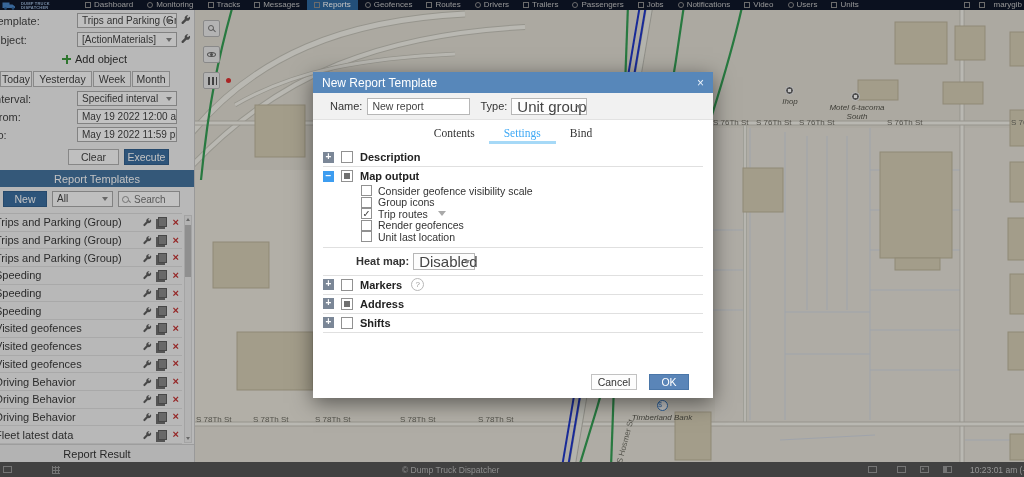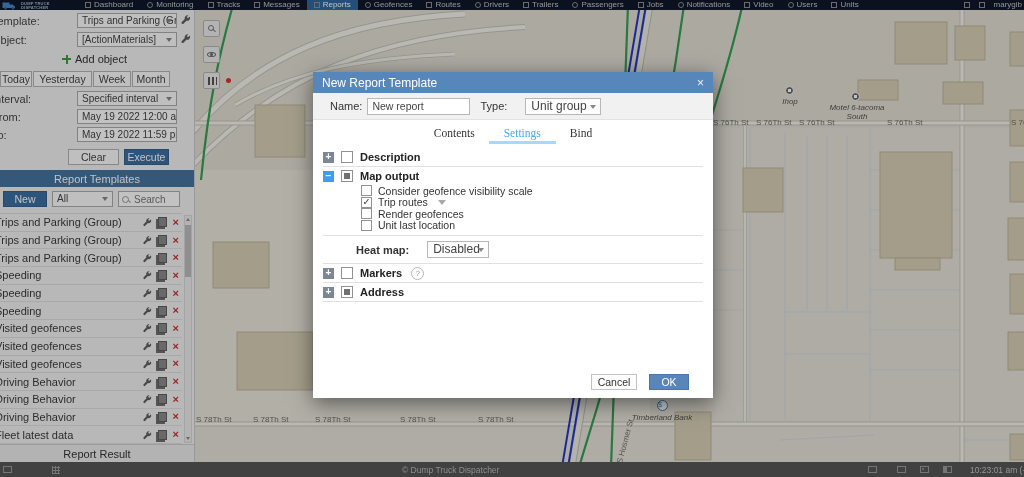--- a/index.html
+++ b/index.html
@@ -90,21 +90,21 @@
   .overlay{position:absolute;left:0;top:0;right:0;bottom:0;background:rgba(0,0,0,.24);z-index:40;}
   .modal{position:absolute;left:313px;top:72px;width:400px;height:326px;background:#fff;z-index:50;
     box-shadow:0 5px 20px rgba(0,0,0,.5);font-size:11px;color:#333;}
   .m-head{height:21px;background:#5787ba;color:#fff;display:flex;align-items:center;padding:0 9px;font-size:12px;}
   .m-close{margin-left:auto;font-size:12px;color:#eaf2fa;cursor:pointer;line-height:12px;}
   .m-form{height:27px;background:#f1f1f1;border-bottom:1px solid #e2e2e2;display:flex;align-items:center;padding:0 17px;box-sizing:border-box;}
   .m-form label{font-size:11px;color:#333;}
   .m-form input{width:93px;height:15px;border:1px solid #b7b7b7;font-size:10.5px;padding:0 4px;margin:0 10px 0 5px;
     color:#444;font-family:"Liberation Sans",sans-serif;box-sizing:content-box;}
   .msel{position:relative;height:17px;box-sizing:border-box;background:#fdfdfd;border:1px solid #b7b7b7;
-    font-size:12px;color:#444;line-height:15px;padding:0 14px 0 5px;margin-left:18px;white-space:nowrap;}
+    font-size:15px;color:#444;line-height:15px;padding:0 14px 0 5px;margin-left:4px;white-space:nowrap;}
   .msel::after{content:"";position:absolute;right:4px;top:6px;border-left:3px solid transparent;border-right:3px solid transparent;border-top:4px solid #888;}
   .m-tabs{height:26px;display:flex;justify-content:center;align-items:center;gap:25px;font-family:Liberation Serif, serif;}
   .tab{position:relative;font-size:11.5px;color:#333;padding:5px 2px;cursor:pointer;}
   .tab.active{color:#3fa9f5;}
   .tab.active::after{content:"";position:absolute;left:-13px;right:-13px;bottom:0;height:3px;background:#a6d9f7;}
   .m-body{padding:2px 10px 0 10px;}
   .sec{border-bottom:1px solid #e0e0e0;padding:3px 0;}
   .sec-head{display:flex;align-items:center;gap:7px;height:12px;}
   .exp{flex:none;width:11px;height:11px;background:#7b8797;color:#fff;font-size:10px;line-height:10.5px;text-align:center;font-weight:bold;cursor:pointer;}
   .exp.minus{background:#3d9df0;}
@@ -560,20 +560,24 @@
           <span class="exp minus"></span>
           <span class="cb partial"></span>
           <span class="sec-label">Map output</span>
         </div>
         <div class="sub">
           <div class="sub-row">
               <span class="cb small"></span>
               <span>Consider geofence visibility scale</span>
             </div>
           <div class="sub-row">
+              <span class="cb small"></span>
+              <span>Group icons</span>
+            </div>
+          <div class="sub-row">
               <span class="cb small checked"></span>
               <span>Trip routes</span>
               <i class="funnel"></i>
             </div>
           <div class="sub-row">
               <span class="cb small"></span>
               <span>Render geofences</span>
             </div>
           <div class="sub-row">
               <span class="cb small"></span>
@@ -597,20 +601,27 @@
       </div>
 
       <div class="sec">
         <div class="sec-head">
           <span class="exp"></span>
           <span class="cb partial"></span>
           <span class="sec-label">Address</span>
         </div>
       </div>
 
+      <div class="sec">
+        <div class="sec-head">
+          <span class="exp"></span>
+          <span class="cb"></span>
+          <span class="sec-label">Shifts</span>
+        </div>
+      </div>
     </div>
 
     <div class="m-actions">
       <div class="mbtn2 cancel">Cancel</div>
       <div class="mbtn2 ok">OK</div>
     </div>
   </section>
 
 </div>
 

